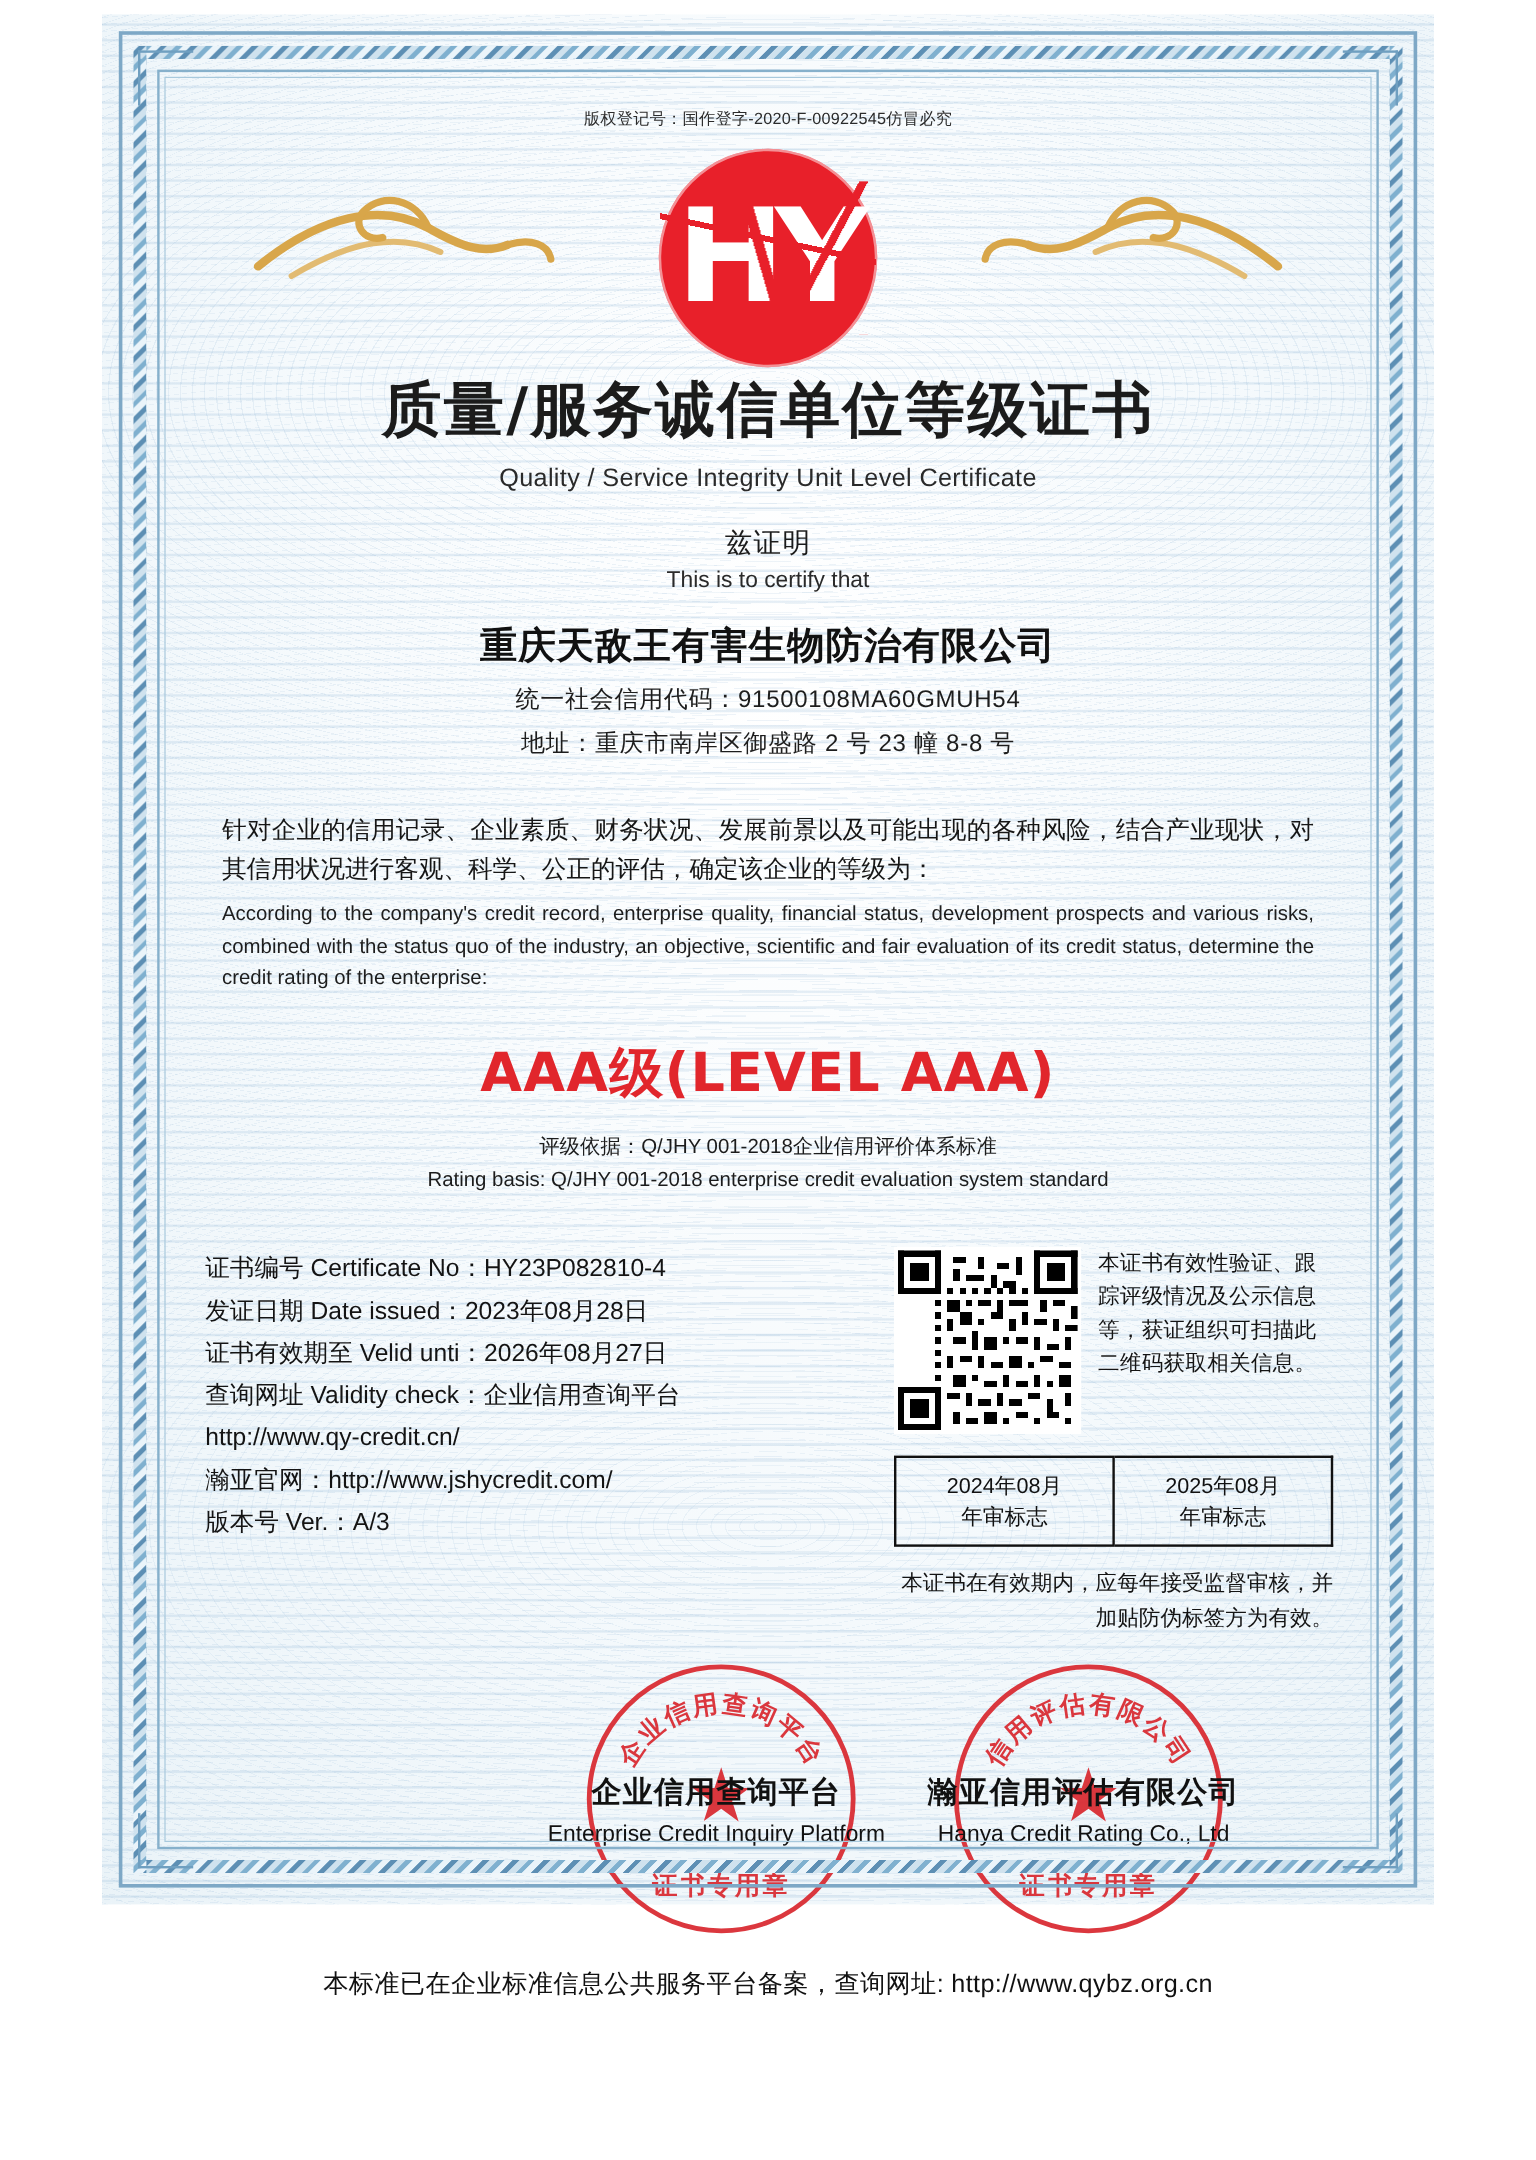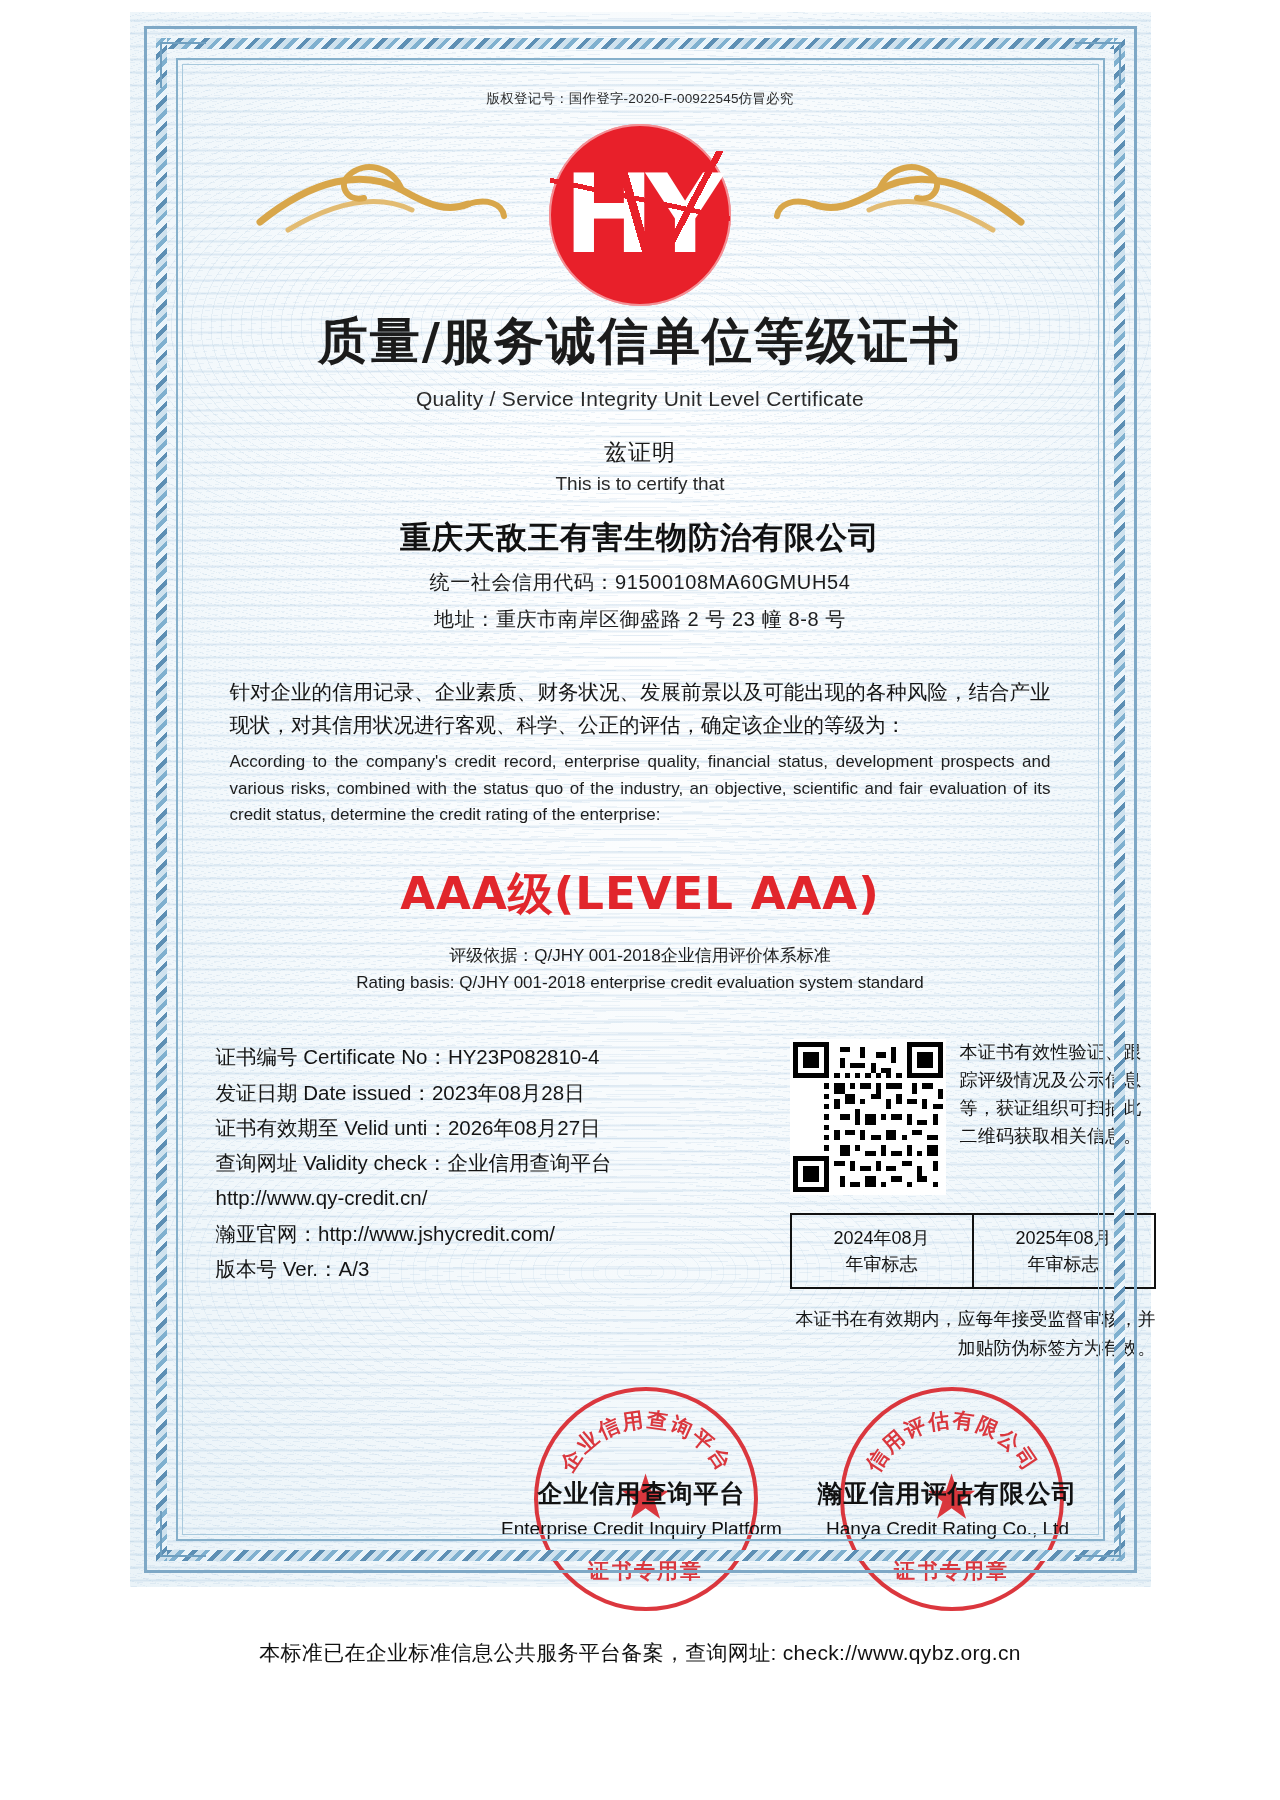--- a/index.html
+++ b/index.html
@@ -10,21 +10,21 @@
   body {
     width: 1280px;
     height: 1800px;
     font-family: "Liberation Sans", sans-serif;
     overflow: hidden;
   }
 
   
   .cert {
     position: relative;
-    width: 1021px;
+    width: 1110px;
     height: 1575px;
     margin: 12px auto 0 auto;
     background:
       repeating-linear-gradient(
         0deg,
         rgba(120,160,200,0.00) 0px,
         rgba(120,160,200,0.00) 5px,
         rgba(130,172,208,0.20) 6px,
         rgba(130,172,208,0.20) 7px,
         rgba(120,160,200,0.00) 8px,
@@ -621,15 +621,15 @@
         <div class="seal-name-cn">企业信用查询平台</div>
         <div class="seal-name-en">Enterprise Credit Inquiry Platform</div>
       </div>
       <div class="seal-name-group g2">
         <div class="seal-name-cn">瀚亚信用评估有限公司</div>
         <div class="seal-name-en">Hanya Credit Rating Co., Ltd</div>
       </div>
     </div>
   </div>
 
-  <div class="footer">本标准已在企业标准信息公共服务平台备案，查询网址: check://www.qybz.org.cn</div>
+  <div class="footer">本标准已在企业标准信息公共服务平台备案，查询网址: http://www.qybz.org.cn</div>
 
 </div>
 
 </body></html>

